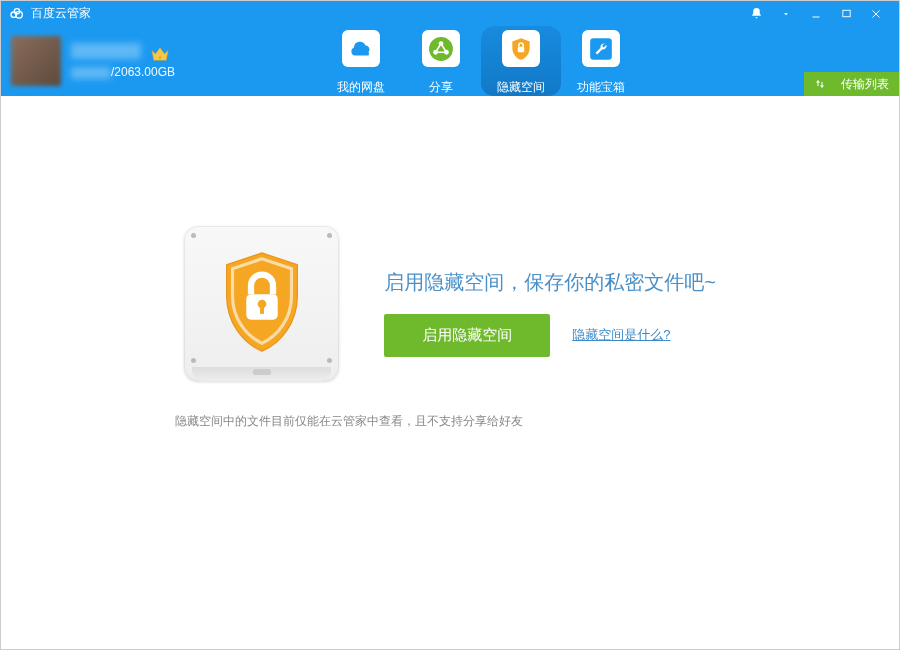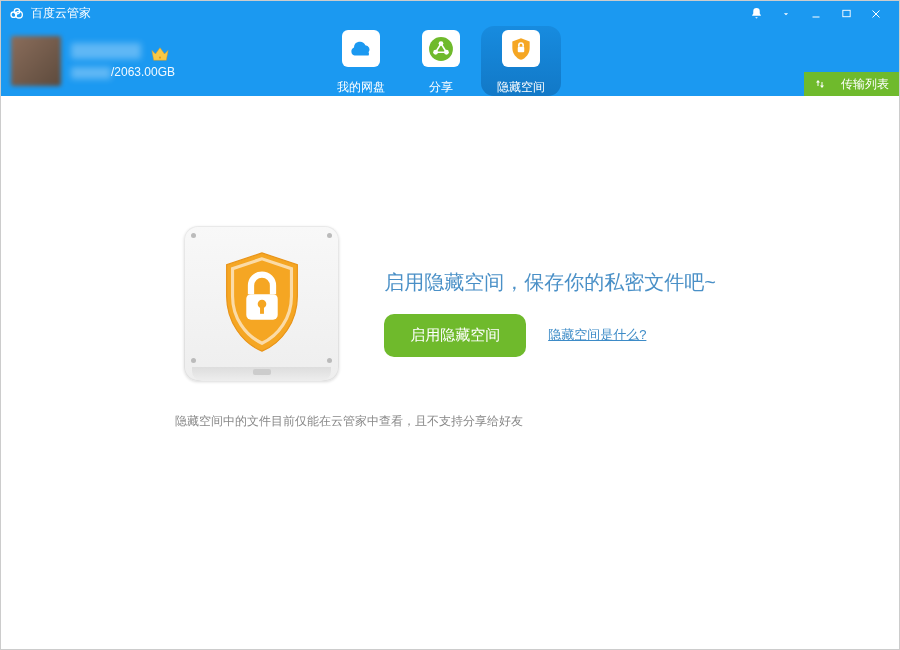--- a/index.html
+++ b/index.html
@@ -37,21 +37,21 @@
     .disk-dot.tl { top: 7px; left: 7px; }
     .disk-dot.tr { top: 7px; right: 7px; }
     .disk-dot.bl { bottom: 18px; left: 7px; }
     .disk-dot.br { bottom: 18px; right: 7px; }
     .disk-led { position: absolute; bottom: 6px; left: 50%; width: 18px; height: 6px; background: #ccc; border-radius: 2px; transform: translateX(-50%); }
     .disk-slot { position: absolute; bottom: 0; left: 8px; right: 8px; height: 14px; background: linear-gradient(180deg, #ddd, #eee); border-radius: 0 0 10px 10px; }
     
     .hero-text { display: flex; flex-direction: column; gap: 18px; margin-top: 18px; }
     .hero-title { color: #4a90c7; font-size: 20px; font-weight: normal; }
     .hero-actions { display: flex; align-items: center; gap: 22px; }
-    .enable-btn { background: #6fba2c; color: #fff; border: none; padding: 12px 26px; font-size: 15px; cursor: pointer; border-radius: 10px; font-family: inherit; }
+    .enable-btn { background: #6fba2c; color: #fff; border: none; padding: 12px 38px; font-size: 15px; cursor: pointer; border-radius: 2px; font-family: inherit; }
     .what-link { color: #3d8bc7; font-size: 13px; text-decoration: underline; cursor: pointer; }
     
     .tips { margin-top: 30px; width: 560px; font-size: 13px; color: #666; line-height: 1.8; padding-left: 5px; }
     .tips-title { color: #555; margin-bottom: 2px; }
     .tips-body { color: #888; font-size: 12px; }
   </style>
 </head>
 <body>
 
 <div class="titlebar">
@@ -137,20 +137,29 @@
     <div class="nav-tab active">
       <div class="nav-icon-box">
         <svg width="26" height="26" viewBox="0 0 24 24">
             <path d="M12 2L4 5v6c0 5 3.5 9.5 8 11 4.5-1.5 8-6 8-11V5l-8-3z" fill="#f5a623"></path>
             <rect x="9" y="10" width="6" height="5" rx="1" fill="#fff"></rect>
             <path d="M10 10V8.5a2 2 0 0 1 4 0V10" fill="none" stroke="#fff" stroke-width="1.5"></path>
           </svg>
       </div>
       <span>隐藏空间</span>
     </div>
+    <div class="nav-tab">
+      <div class="nav-icon-box">
+        <svg width="26" height="26" viewBox="0 0 24 24">
+            <rect x="2" y="2" width="20" height="20" rx="3" fill="#1b99f1"></rect>
+            <path d="M16 7a3.5 3.5 0 0 0-4.5 4L7 15.5 8.5 17l4.5-4.5A3.5 3.5 0 0 0 17 8l-2.5 2.5L13 9l2.5-2.5L16 7z" fill="#fff"></path>
+          </svg>
+      </div>
+      <span>功能宝箱</span>
+    </div>
   </div>
 
   <div class="transfer-btn">
     <svg width="12" height="12" viewBox="0 0 24 24" fill="#fff">
         <path d="M8 4l-4 5h3v7h2V9h3L8 4zm8 16l4-5h-3V8h-2v7h-3l4 5z"></path>
       </svg>
     <span>传输列表</span>
   </div>
 </div>
 

